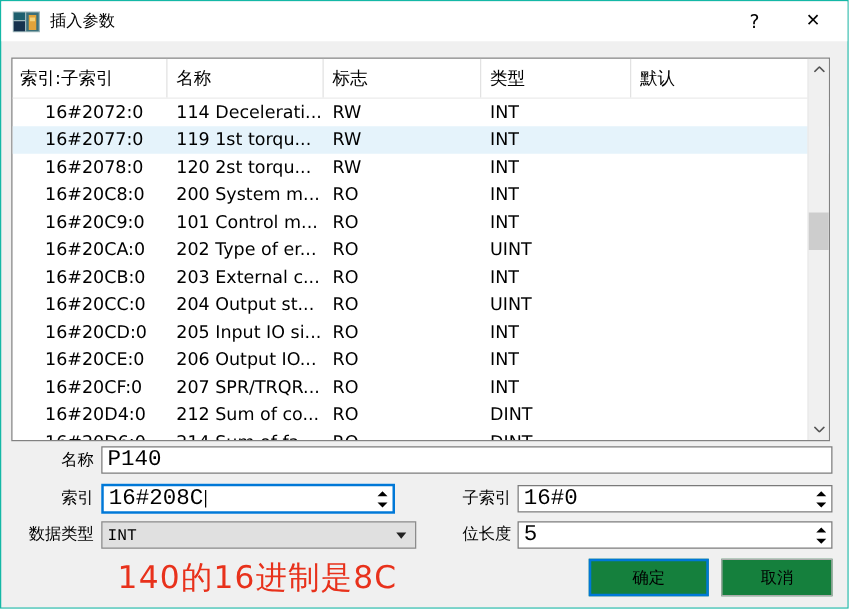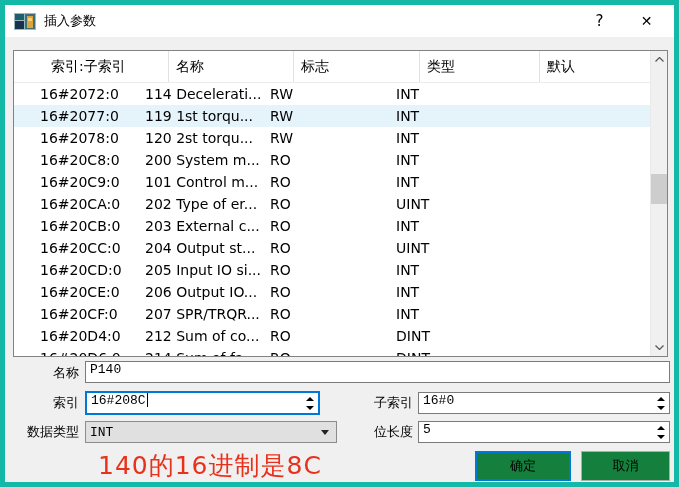--- a/index.html
+++ b/index.html
@@ -1,32 +1,32 @@
 <!DOCTYPE html>
 <html><head>
 <meta charset="utf-8">
 <style>
   html,body{margin:0;padding:0;background:#ffffff;}
   *{box-sizing:border-box;}
   .dialog{
     position:relative;width:679px;height:487px;
-    background:#f0f0f0;border:5px solid #14b8a6;
+    background:#f0f0f0;border:1px solid #14b8a6;
     font-family:"DejaVu Sans","Liberation Sans",sans-serif;
     color:#000;overflow:hidden;
   }
   
   .titlebar{position:absolute;left:0;top:0;width:100%;height:32px;background:#fff;display:flex;align-items:center;}
   .title-icon{margin-left:9px;width:22px;height:17px;flex:0 0 auto;}
   .title-text{margin-left:8px;font-size:13px;}
   .tb-btn{position:absolute;top:0;height:31px;width:45px;display:flex;align-items:center;justify-content:center;cursor:default;}
   .btn-help{right:52px;font-size:15px;}
   .btn-close{right:5px;font-size:14px;}
   
   .ptable{position:absolute;left:8px;top:45px;width:655px;height:307px;background:#fff;border:1px solid #828282;overflow:hidden;}
-  .thead{display:flex;height:32px;border-bottom:1px solid #ececec;padding-left:31px;}
+  .thead{display:flex;height:32px;border-bottom:1px solid #ececec;}
   .hcell{display:flex;align-items:center;font-size:14px;border-right:1px solid #e2e2e2;padding-left:6px;overflow:hidden;white-space:nowrap;}
   .hcell:last-child{border-right:none;}
   .trow{display:flex;height:22px;align-items:center;}
   .trow.selected{background:#e5f3fb;}
   .tcell{font-size:14px;overflow:hidden;white-space:nowrap;line-height:22px;}
   .col-index{width:124px;flex:0 0 auto;}
   .col-name{width:125px;flex:0 0 auto;}
   .col-flag{width:126px;flex:0 0 auto;}
   .col-type{width:120px;flex:0 0 auto;}
   .col-default{flex:1;}
@@ -35,22 +35,22 @@
   .hcell.col-name,.hcell.col-flag,.hcell.col-type,.hcell.col-default{padding-left:7px;}
   
   .vscroll{position:absolute;right:0;top:0;bottom:0;width:17px;background:#f0f0f0;border-left:1px solid #e9e9e9;}
   .sb-arrow{position:absolute;left:0;width:17px;height:17px;display:flex;align-items:center;justify-content:center;}
   .sb-up{top:0;} .sb-down{bottom:0;}
   .sb-thumb{position:absolute;left:0;top:123px;width:17px;height:30px;background:#cdcdcd;}
   
   .flabel{position:absolute;font-size:13px;height:22px;line-height:22px;text-align:right;}
   .tinput{
     position:absolute;background:#fff;border:1px solid #7a7a7a;
-    font-family:"Liberation Mono","DejaVu Sans Mono",monospace;font-size:13px;
-    display:flex;padding-left:4px;white-space:nowrap;overflow:hidden;
+    font-family:"Liberation Mono","DejaVu Sans Mono",monospace;font-size:18px;
+    display:flex;align-items:center;padding-left:4px;white-space:nowrap;overflow:hidden;
   }
   .spin{padding-right:20px;}
   .spin-buttons{position:absolute;right:1px;top:1px;bottom:1px;width:15px;display:flex;flex-direction:column;background:#fff;}
   .spin-up,.spin-down{flex:1;display:flex;align-items:center;justify-content:center;}
   .arr-up{width:0;height:0;border-left:4px solid transparent;border-right:4px solid transparent;border-bottom:4px solid #000;}
   .arr-down{width:0;height:0;border-left:4px solid transparent;border-right:4px solid transparent;border-top:4px solid #000;}
   .focused{border:2px solid #0078d7;}
   .caret{display:inline-block;width:1px;height:14px;background:#000;margin-left:1px;}
   .combo{
     position:absolute;background:#e0e0e0;border:1px solid #8c8c8c;

